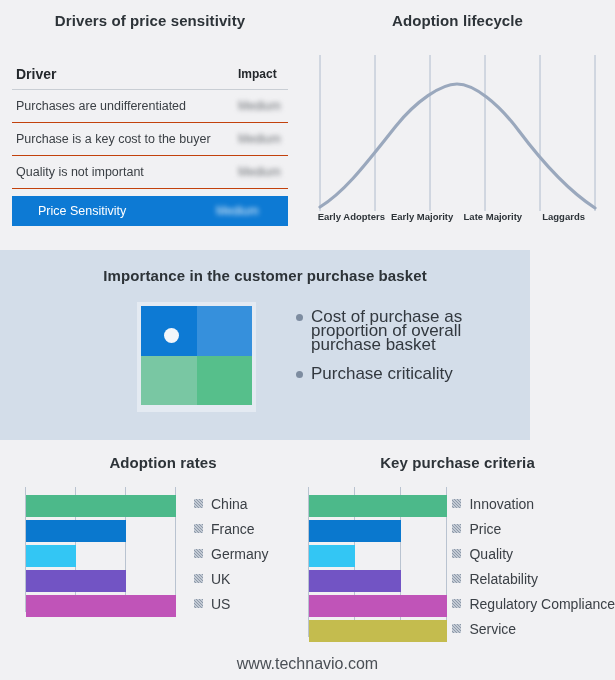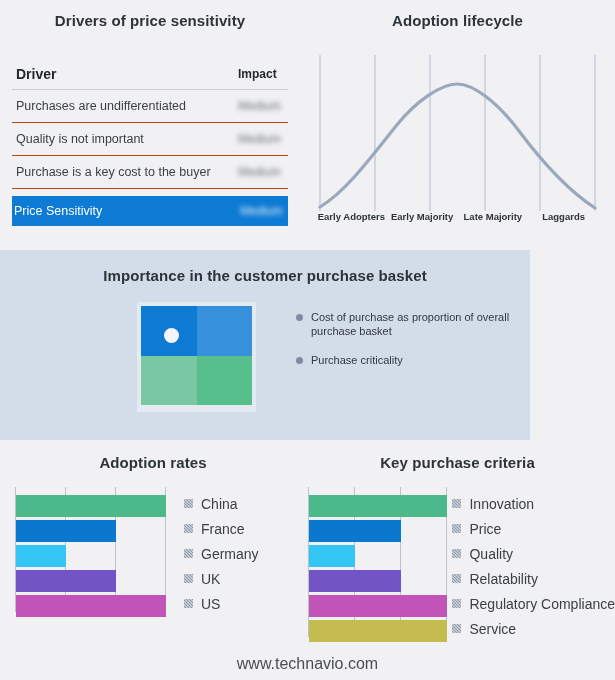--- a/index.html
+++ b/index.html
@@ -26,21 +26,21 @@
     height:32px;border-bottom:1px solid #c2410c;
     font-size:12.5px;color:#3a3f44;padding:0 4px;
   }
   .trow.head{
     font-size:14px;font-weight:bold;color:#24282c;
     border-bottom:1px solid #c9ced4;height:30px;
   }
   .trow.head .impact{font-weight:bold;color:#24282c;filter:none;}
   .trow.hl{
     background:#0d7ad4;color:#fff;border-bottom:none;
-    height:30px;margin-top:7px;padding:0 2px;
+    height:30px;margin-top:7px;padding:0 26px;
   }
   .impact{
     font-size:12px;color:#6d7176;
     filter:blur(2.4px);
     -webkit-user-select:none;user-select:none;
     min-width:46px;text-align:left;
   }
   .trow.hl .impact{color:#e8f2fb;}
 
   
@@ -81,24 +81,24 @@
   .quad-dot{
     position:absolute;left:21%;top:22%;
     width:15px;height:15px;border-radius:50%;background:#f2f6fa;
   }
   .basket-legend{margin-left:40px;padding-top:8px;}
   .bl-item{display:flex;align-items:flex-start;margin-bottom:15px;}
   .bl-dot{
     width:7px;height:7px;border-radius:50%;background:#7d8ca0;
     margin-right:8px;margin-top:4px;flex:none;
   }
-  .bl-text{font-size:11px;color:#32383f;line-height:14px;max-width:200px;}
-
-  
-  #p-adoption{left:3px;top:440px;width:300px;height:215px;}
+  .bl-text{font-size:17px;color:#32383f;line-height:14px;max-width:200px;}
+
+  
+  #p-adoption{left:13px;top:440px;width:300px;height:215px;}
   #p-criteria{left:300px;top:440px;width:315px;height:215px;}
   #p-adoption .sec-title,#p-criteria .sec-title{margin-top:14px;}
   .bar-body{display:flex;margin-top:16px;}
   #p-adoption .bar-body{padding-left:12px;}
   #p-criteria .bar-body{padding-left:8px;}
   .plot{position:relative;}
   #p-adoption .plot{width:155px;height:125px;}
   #p-criteria .plot{width:145px;height:150px;}
   .grid-lines{position:absolute;left:0;top:0;width:100%;height:100%;}
   .gl{position:absolute;top:0;bottom:0;width:1px;background:#b9c3d0;}
@@ -135,26 +135,26 @@
       <span>Driver</span>
       <span class="impact">Impact</span>
     </div>
 
     <div class="trow">
       <span>Purchases are undifferentiated</span>
       <span class="impact">Medium</span>
     </div>
 
     <div class="trow">
+      <span>Purchase is a key cost to the buyer</span>
+      <span class="impact">Medium</span>
+    </div>
+
+    <div class="trow">
       <span>Quality is not important</span>
-      <span class="impact">Medium</span>
-    </div>
-
-    <div class="trow">
-      <span>Purchase is a key cost to the buyer</span>
       <span class="impact">Medium</span>
     </div>
 
     <div class="trow hl">
       <span>Price Sensitivity</span>
       <span class="impact">Medium</span>
     </div>
 
   </div>
 </div>

